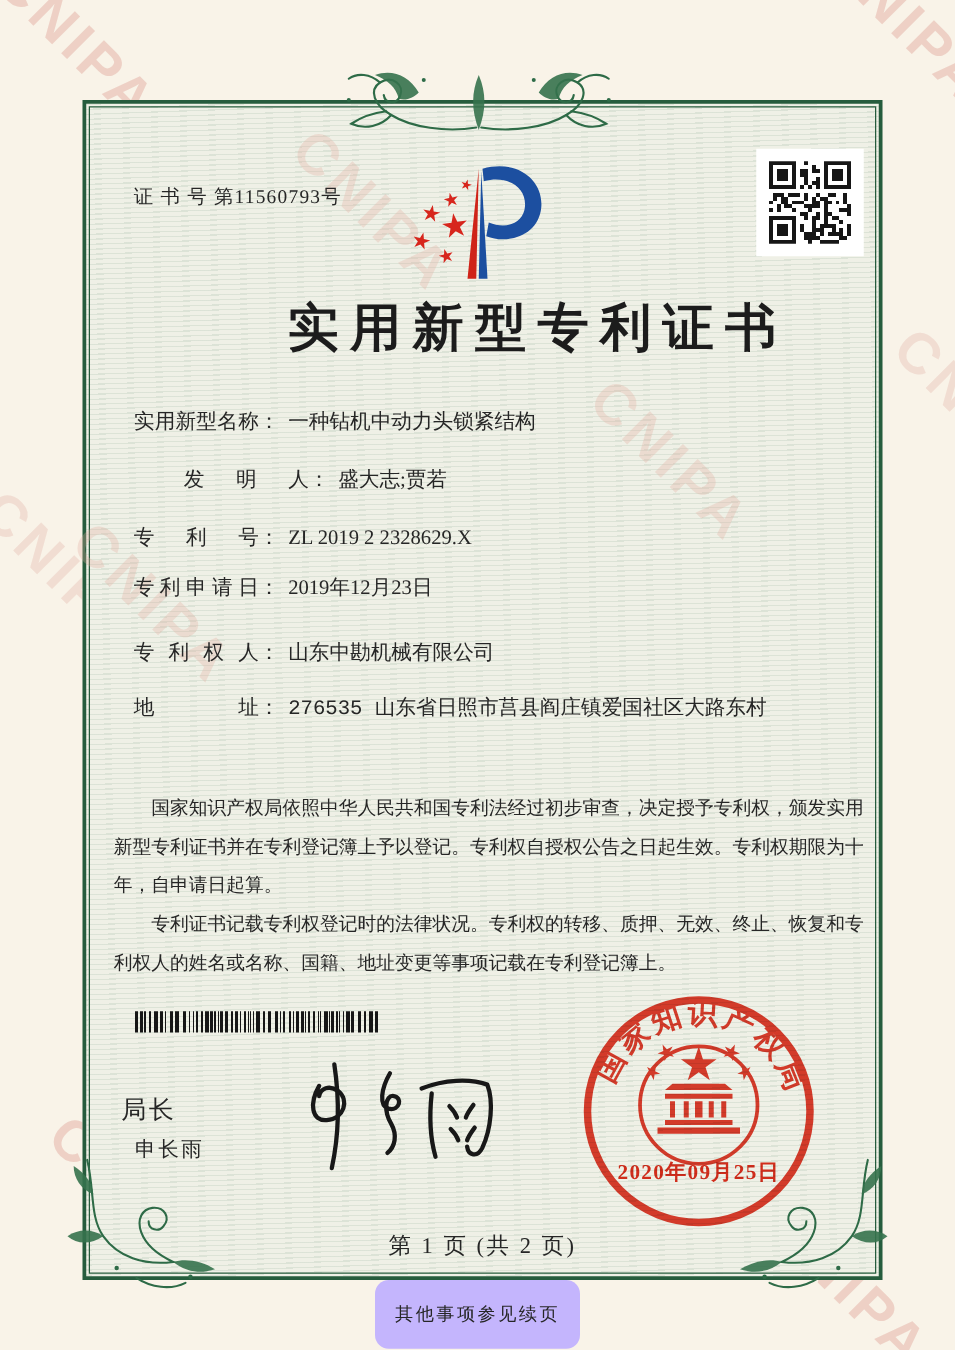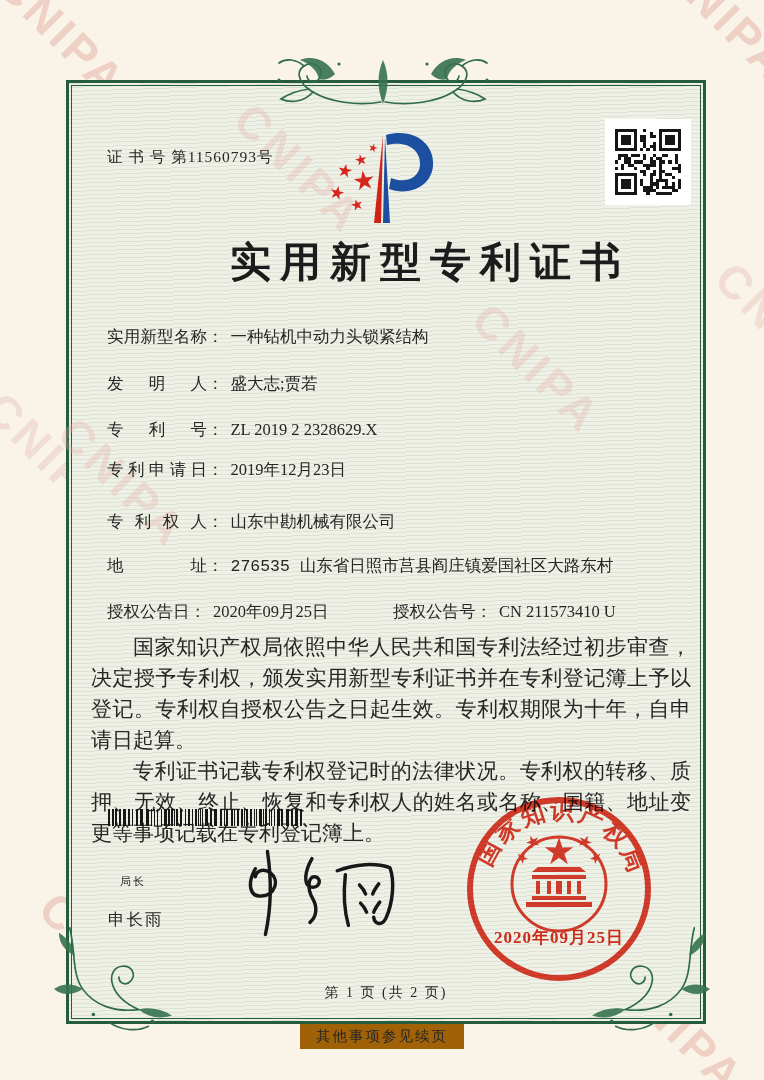--- a/index.html
+++ b/index.html
@@ -33,38 +33,38 @@
   .qr svg{position:absolute;left:10px;top:10px;}
   .title{position:absolute;left:0;top:152px;width:100%;text-align:center;font-size:41px;
          font-weight:bold;letter-spacing:9px;color:#1c1c1c;z-index:4;margin-left:44px;}
   
   .frow{position:absolute;left:38px;font-size:16.5px;white-space:nowrap;z-index:4;}
   .f-label{display:inline-block;width:100px;text-align:justify;text-align-last:justify;}
   .f-value{margin-left:7px;}
   .grant2{position:absolute;left:286px;top:0;}
   
   .paras{position:absolute;left:22px;top:549px;width:600px;z-index:4;}
-  .paras p{margin:0;font-size:21px;line-height:31px;text-indent:2em;text-align:justify;}
+  .paras p{margin:0;font-size:15px;line-height:31px;text-indent:2em;text-align:justify;}
   
   .barcode{position:absolute;left:39px;top:726px;width:198px;height:17px;z-index:4;}
   
-  .sig-title{position:absolute;left:51px;top:791px;font-size:11px;letter-spacing:2px;z-index:4;font-family:Liberation Serif, serif;}
+  .sig-title{position:absolute;left:28px;top:791px;font-size:20px;letter-spacing:2px;z-index:4;font-family:Liberation Serif, serif;}
   .sig-name{position:absolute;left:39px;top:826px;font-size:16.5px;letter-spacing:2px;z-index:4;}
   .sig-hand{position:absolute;left:159px;top:763px;width:172px;height:92px;z-index:4;}
   .sg{fill:none;stroke:#181818;stroke-width:3.4;stroke-linecap:round;stroke-linejoin:round;}
   
   .seal{position:absolute;left:393px;top:709px;width:194px;height:194px;z-index:5;
         mix-blend-mode:multiply;opacity:.93;}
   .seal-date{position:absolute;left:390px;top:843px;width:200px;text-align:center;z-index:6;
              color:#df2f1e;font-size:17px;font-weight:bold;letter-spacing:1px;mix-blend-mode:multiply;}
   
-  .page-num{position:absolute;left:0;top:901px;width:100%;text-align:center;font-size:14px;
+  .page-num{position:absolute;left:0;top:901px;width:100%;text-align:center;font-size:18px;
             letter-spacing:2px;z-index:4;}
   .cont-note{position:absolute;left:50%;top:1024px;transform:translateX(-50%);z-index:3;
-             background:#a16207;padding:3px 16px;font-size:14.5px;letter-spacing:2px;}
+             background:#c4b5fd;padding:18px 16px;font-size:14.5px;letter-spacing:2px;border-radius:11px;}
 </style>
 </head>
 <body>
 
 <div class="page">
 
   <span class="wm" style="left:-18px;top:6px;">CNIPA</span>
   <span class="wm" style="left:646px;top:-10px;">CNIPA</span>
   <span class="wm faint" style="left:700px;top:300px;">CNIPA</span>
   <span class="wm faint" style="left:-30px;top:430px;">CNIPA</span>
@@ -224,40 +224,34 @@
             <rect x="17" y="20" width="1" height="1"></rect>
           </g>
       </svg>
     </div>
 
     <div class="title">实用新型专利证书</div>
 
     <div class="frow" style="top:243px;">
       <span class="f-label">实用新型名称</span><span>：</span><span class="f-value">一种钻机中动力头锁紧结构</span>
     </div>
-    <div class="frow" style="top:290px;">
+    <div class="frow" style="top:290px;margin-left:40px;">
       <span class="f-label">发明人</span><span>：</span><span class="f-value">盛大志;贾若</span>
     </div>
     <div class="frow" style="top:336px;">
       <span class="f-label">专利号</span><span>：</span><span class="f-value">ZL 2019 2 2328629.X</span>
     </div>
     <div class="frow" style="top:376px;">
       <span class="f-label">专利申请日</span><span>：</span><span class="f-value">2019年12月23日</span>
     </div>
     <div class="frow" style="top:428px;">
       <span class="f-label">专利权人</span><span>：</span><span class="f-value">山东中勘机械有限公司</span>
     </div>
     <div class="frow" style="top:472px;font-family:Liberation Mono, monospace;">
       <span class="f-label">地址</span><span>：</span><span class="f-value">276535 山东省日照市莒县阎庄镇爱国社区大路东村</span>
-    </div>
-    <div class="frow" style="top:518px;width:580px;">
-      <span>授权公告日</span><span>：</span><span class="f-value">2020年09月25日</span>
-      <span class="grant2">
-        <span>授权公告号</span><span>：</span><span class="f-value">CN 211573410 U</span>
-      </span>
     </div>
 
     <div class="paras">
       <p>国家知识产权局依照中华人民共和国专利法经过初步审查，决定授予专利权，颁发实用新型专利证书并在专利登记簿上予以登记。专利权自授权公告之日起生效。专利权期限为十年，自申请日起算。</p>
       <p>专利证书记载专利权登记时的法律状况。专利权的转移、质押、无效、终止、恢复和专利权人的姓名或名称、国籍、地址变更等事项记载在专利登记簿上。</p>
     </div>
 
     <svg class="barcode" viewBox="0 0 198 17" shape-rendering="crispEdges" fill="#161616">
       <g id="barcode-bars">
           <rect x="0" y="0" width="2" height="17"></rect>

